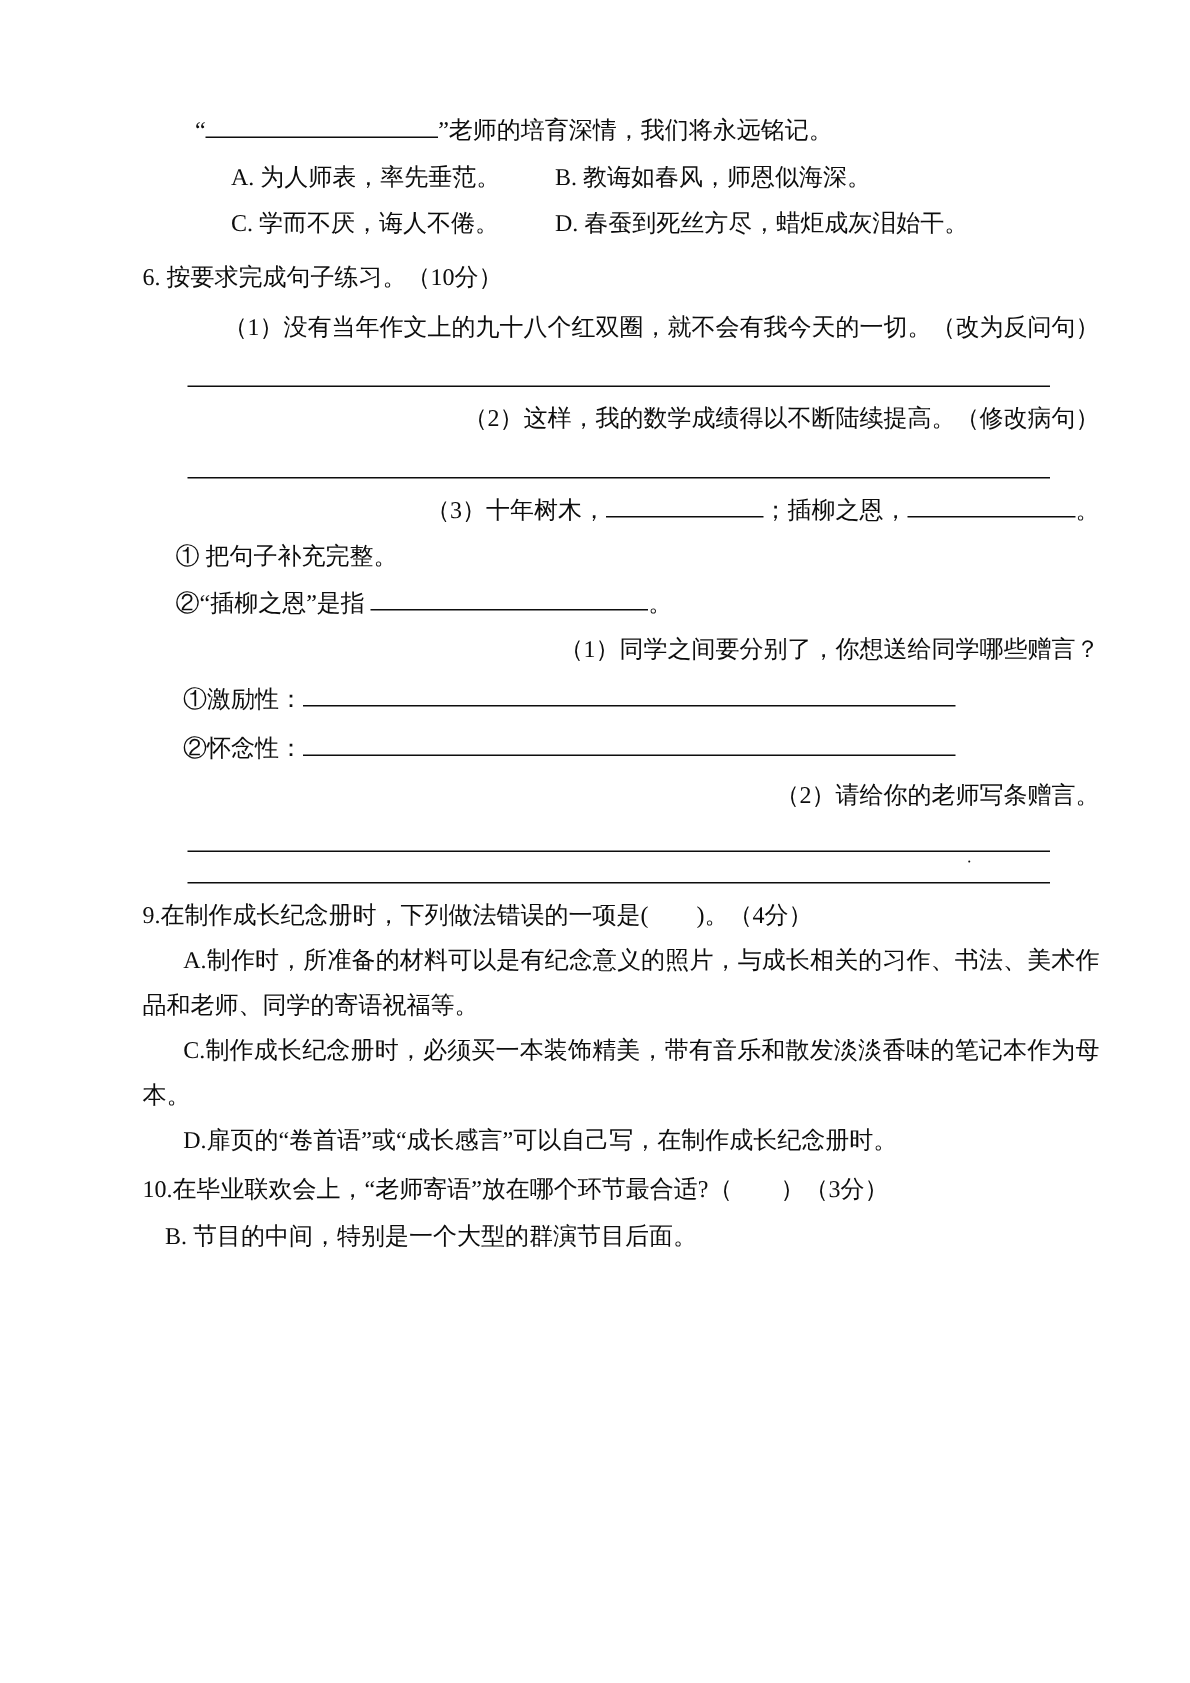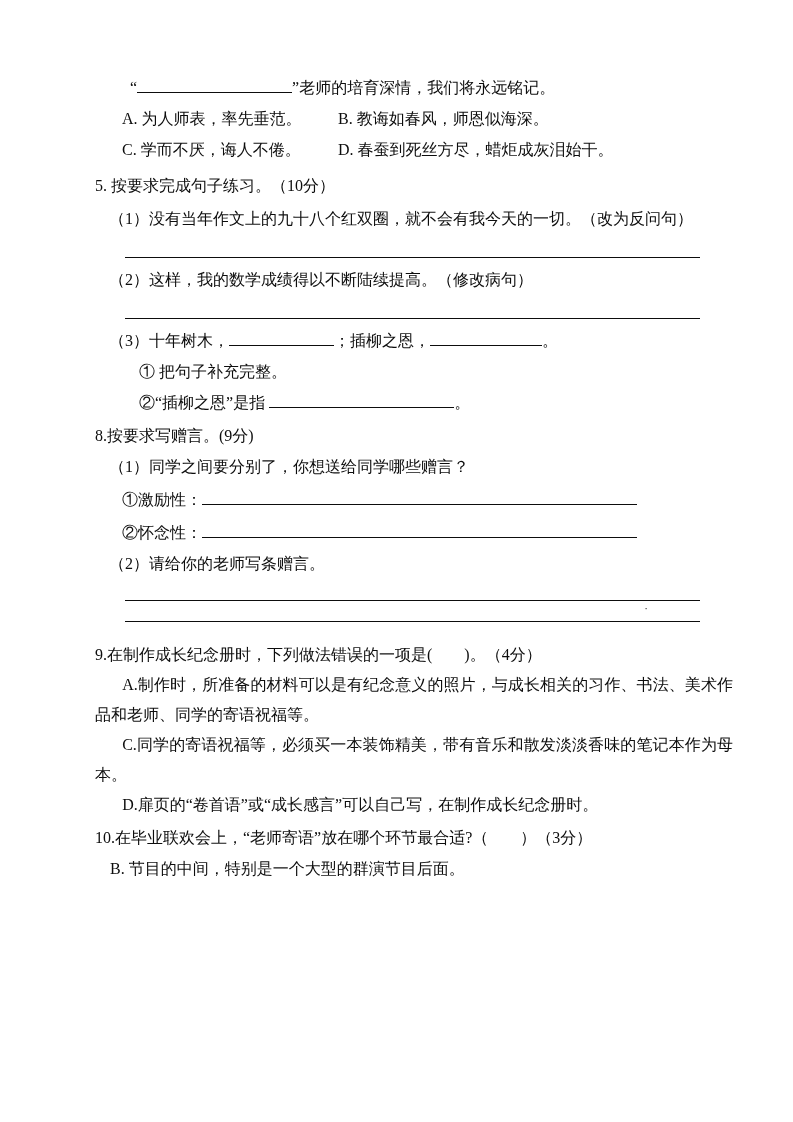--- a/index.html
+++ b/index.html
@@ -7,29 +7,29 @@
   .page {
     width: 793px; height: 916px;
     padding: 72px 60px 0 95px;
     font-family: "Liberation Serif", "DejaVu Serif", serif;
     font-size: 16px; color: #0d0d0d;
     position: relative; overflow: hidden; background: #ffffff;
   }
   .line { line-height: 31px; white-space: nowrap; }
   .wrap { line-height: 30px; white-space: normal; text-align: justify; text-indent: 1.7em; }
   .ind15 { margin-left: 15px; }
-  .ind18 { margin-left: 14px; }
+  .ind18 { margin-left: 24px; text-align: right; }
   .ind27 { margin-left: 27px; }
   .ind35 { margin-left: 35px; }
-  .ind55 { margin-left: 44px; }
+  .ind55 { margin-left: 22px; }
   .mt2 { margin-top: 2px; }
   .mt4 { margin-top: 4px; }
   .mt5 { margin-top: 5px; }
-  .mt6 { margin-top: 17px; }
-  .optcol { display: inline-block; width: 216px; }
+  .mt6 { margin-top: 6px; }
+  .optcol { display: inline-block; width: 216px; margin-left: 32px; }
   .blank {
     display: inline-block; border-bottom: 1px solid #0d0d0d;
     height: 16px; vertical-align: baseline;
   }
   .bw155 { width: 155px; }
   .bw105 { width: 105px; }
   .bw112 { width: 112px; }
   .bw185 { width: 185px; }
   .bw295 { width: 295px; }
   .bw435 { width: 435px; }
@@ -50,54 +50,53 @@
 
   <div class="line ind35"><span>“</span><span class="blank bw155"></span><span>”老师的培育深情，我们将永远铭记。</span></div>
 
   <div class="line ind27">
     <span class="optcol">A. 为人师表，率先垂范。</span><span>B. 教诲如春风，师恩似海深。</span>
   </div>
   <div class="line ind27">
     <span class="optcol">C. 学而不厌，诲人不倦。</span><span>D. 春蚕到死丝方尽，蜡炬成灰泪始干。</span>
   </div>
 
-  <div class="line mt5">5. 按要求完成句子练习。（10分）</div>
+  <div class="line mt5">6. 按要求完成句子练习。（10分）</div>
 
   <div class="line ind18 mt2">（1）没有当年作文上的九十八个红双圈，就不会有我今天的一切。（改为反问句）</div>
   <div class="ans ans-h24"></div>
 
   <div class="line ind18 mt4">（2）这样，我的数学成绩得以不断陆续提高。（修改病句）</div>
   <div class="ans ans-h24"></div>
 
   <div class="line ind18 mt4"><span>（3）十年树木，</span><span class="blank bw105"></span><span>；插柳之恩，</span><span class="blank bw112"></span><span>。</span></div>
 
   <div class="line ind55">① 把句子补充完整。</div>
 
   <div class="line ind55"><span>②“插柳之恩”是指</span>&nbsp;<span class="blank bw185"></span><span>。</span></div>
 
 
-  <div class="line mt2">8.按要求写赠言。(9分)</div>
 
   <div class="line ind18">（1）同学之间要分别了，你想送给同学哪些赠言？</div>
 
   <div class="line ind27 mt2"><span>①激励性：</span><span class="blank bw435"></span></div>
 
   <div class="line ind27 mt2"><span>②怀念性：</span><span class="blank bw435"></span></div>
 
   <div class="line ind18">（2）请给你的老师写条赠言。</div>
 
   <div class="q8ans">
     <div class="ans ans-h22"></div>
     <div class="ans ans-h21"></div>
     <span class="stray">·</span>
   </div>
 
   <div class="line mt6">9.在制作成长纪念册时，下列做法错误的一项是(　　)。（4分）</div>
 
   <div class="wrap">A.制作时，所准备的材料可以是有纪念意义的照片，与成长相关的习作、书法、美术作品和老师、同学的寄语祝福等。</div>
-  <div class="wrap">C.同学的寄语祝福等，必须买一本装饰精美，带有音乐和散发淡淡香味的笔记本作为母本。</div>
+  <div class="wrap">C.制作成长纪念册时，必须买一本装饰精美，带有音乐和散发淡淡香味的笔记本作为母本。</div>
   <div class="wrap">D.扉页的“卷首语”或“成长感言”可以自己写，在制作成长纪念册时。</div>
 
   <div class="line mt2">10.在毕业联欢会上，“老师寄语”放在哪个环节最合适?（　　）（3分）</div>
 
   <div class="line ind15">B. 节目的中间，特别是一个大型的群演节目后面。</div>
 
 </div>
 
 </body></html>

